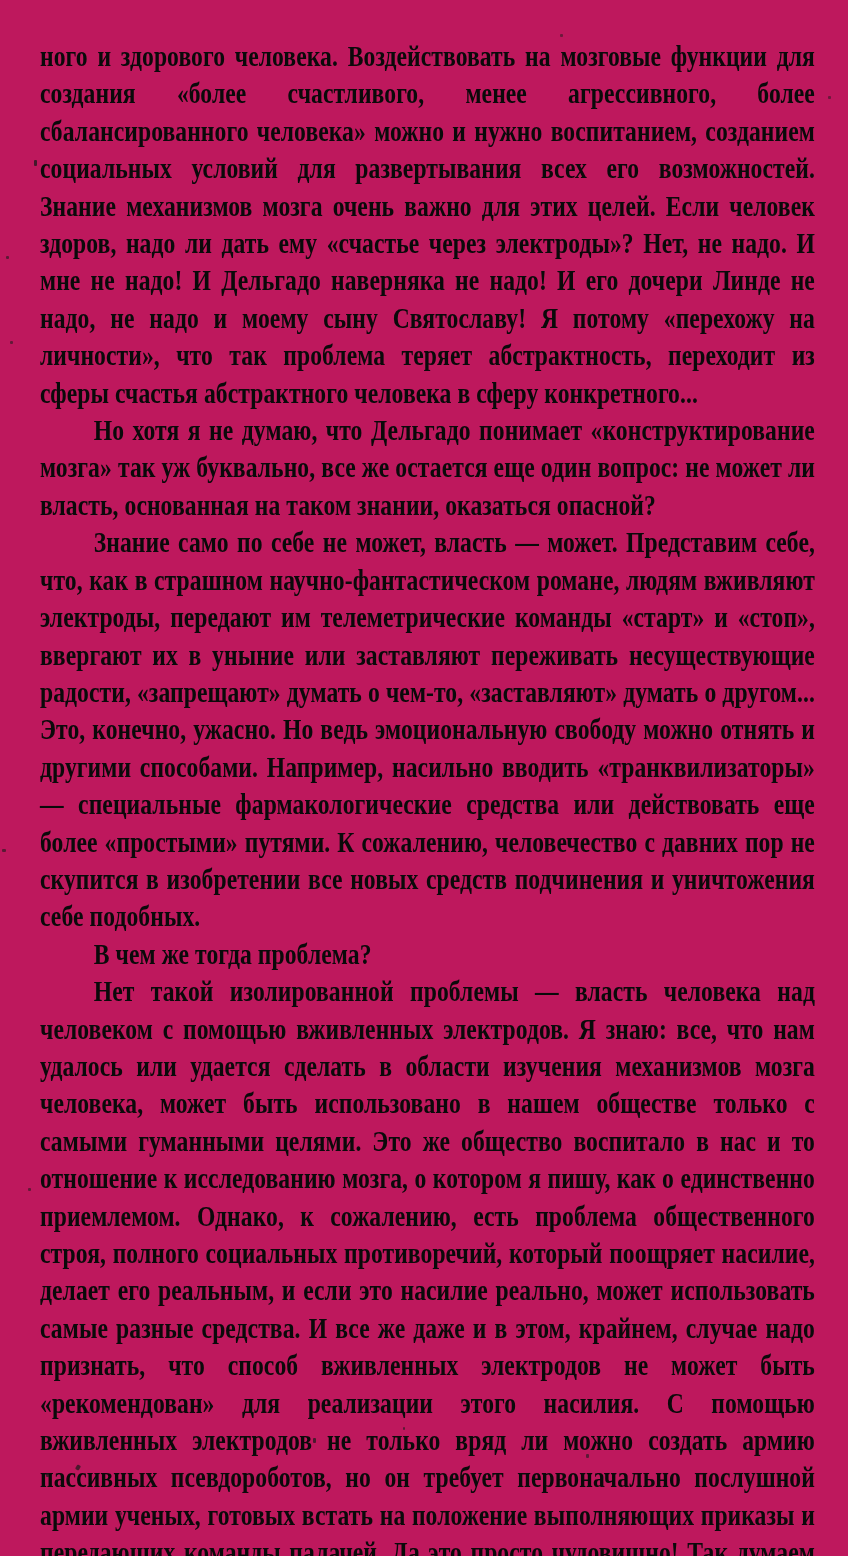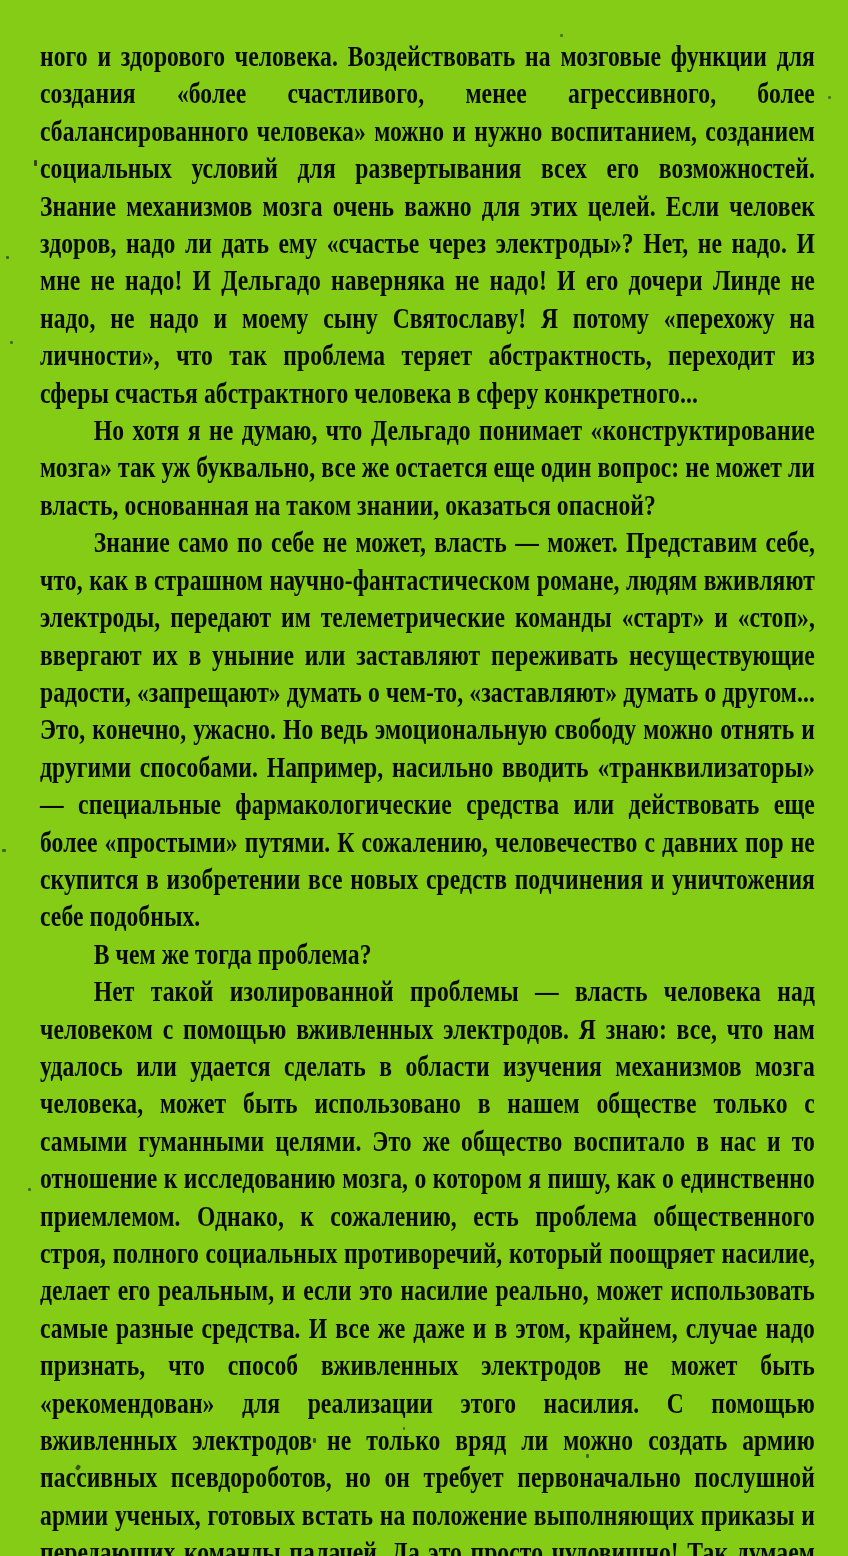--- a/index.html
+++ b/index.html
@@ -5,21 +5,21 @@
   html, body { margin: 0; padding: 0; }
   body {
     width: 848px; height: 1556px;
     background: #fefefe;
     position: relative;
     overflow: hidden;
     font-family: "Liberation Serif", "DejaVu Serif", serif;
   }
   .page {
     position: absolute; inset: 0;
-    background: #84cc16;
+    background: #be185d;
   }
   
   .text-block {
     position: absolute;
     left: 40px; top: 38px;
     width: 952px;
     transform: scaleX(0.814);
     transform-origin: 0 0;
     color: #0a0a0a;
     font-size: 29px;

